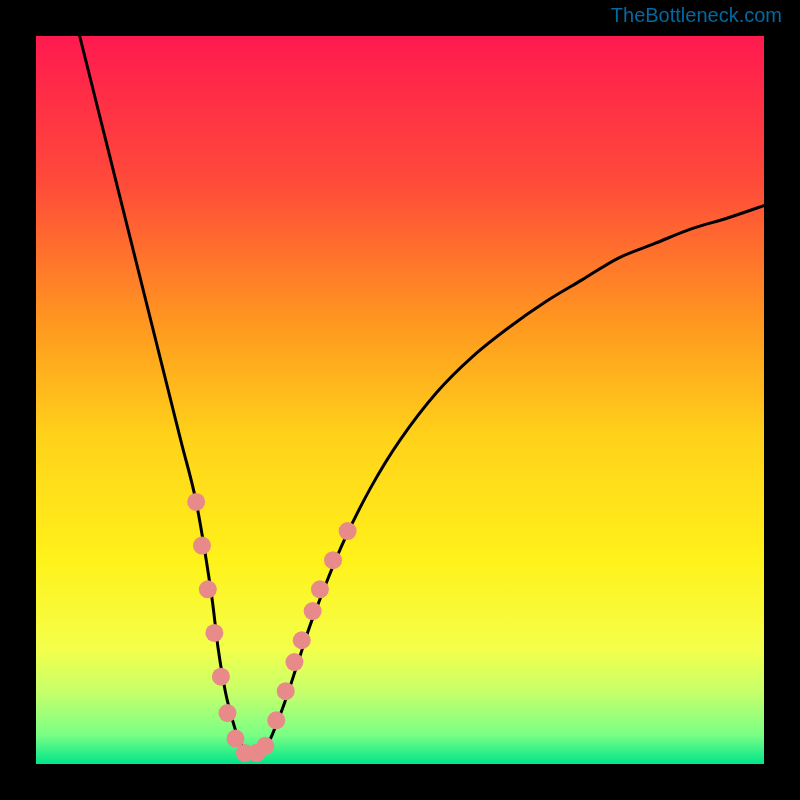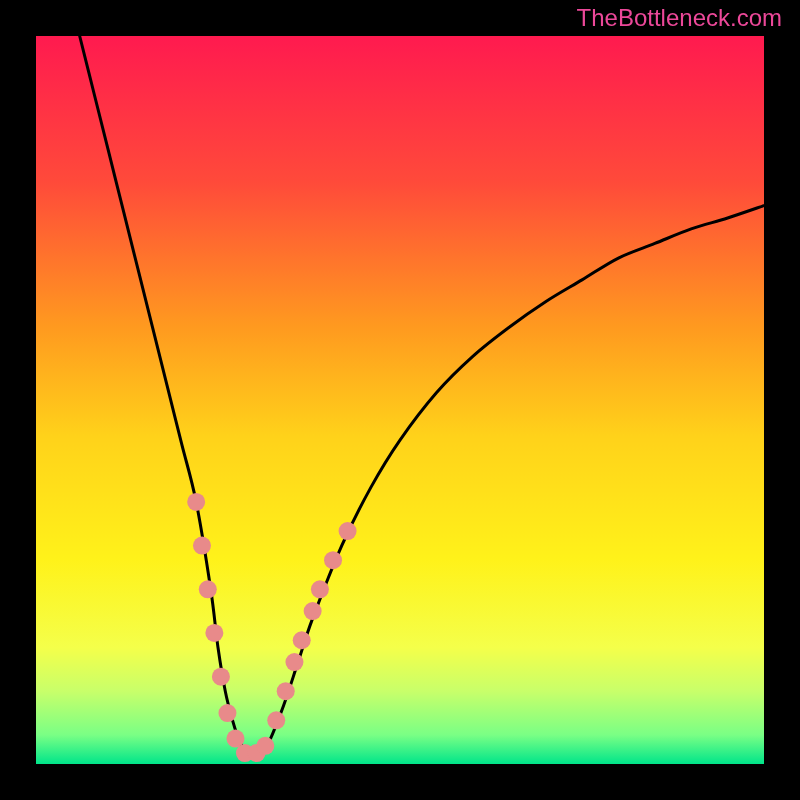--- a/index.html
+++ b/index.html
@@ -13,22 +13,22 @@
   .container {
     position: relative;
     width: 800px;
     height: 800px;
   }
   .watermark {
     position: absolute;
     top: 4px;
     right: 18px;
     font-family: Arial, Helvetica, sans-serif;
-    font-size: 24px;
-    color: #ec4899;
+    font-size: 20px;
+    color: #0369a1;
     font-weight: 400;
     letter-spacing: 0px;
     z-index: 10;
   }
   svg {
     display: block;
   }
 </style>
 </head>
 <body>

